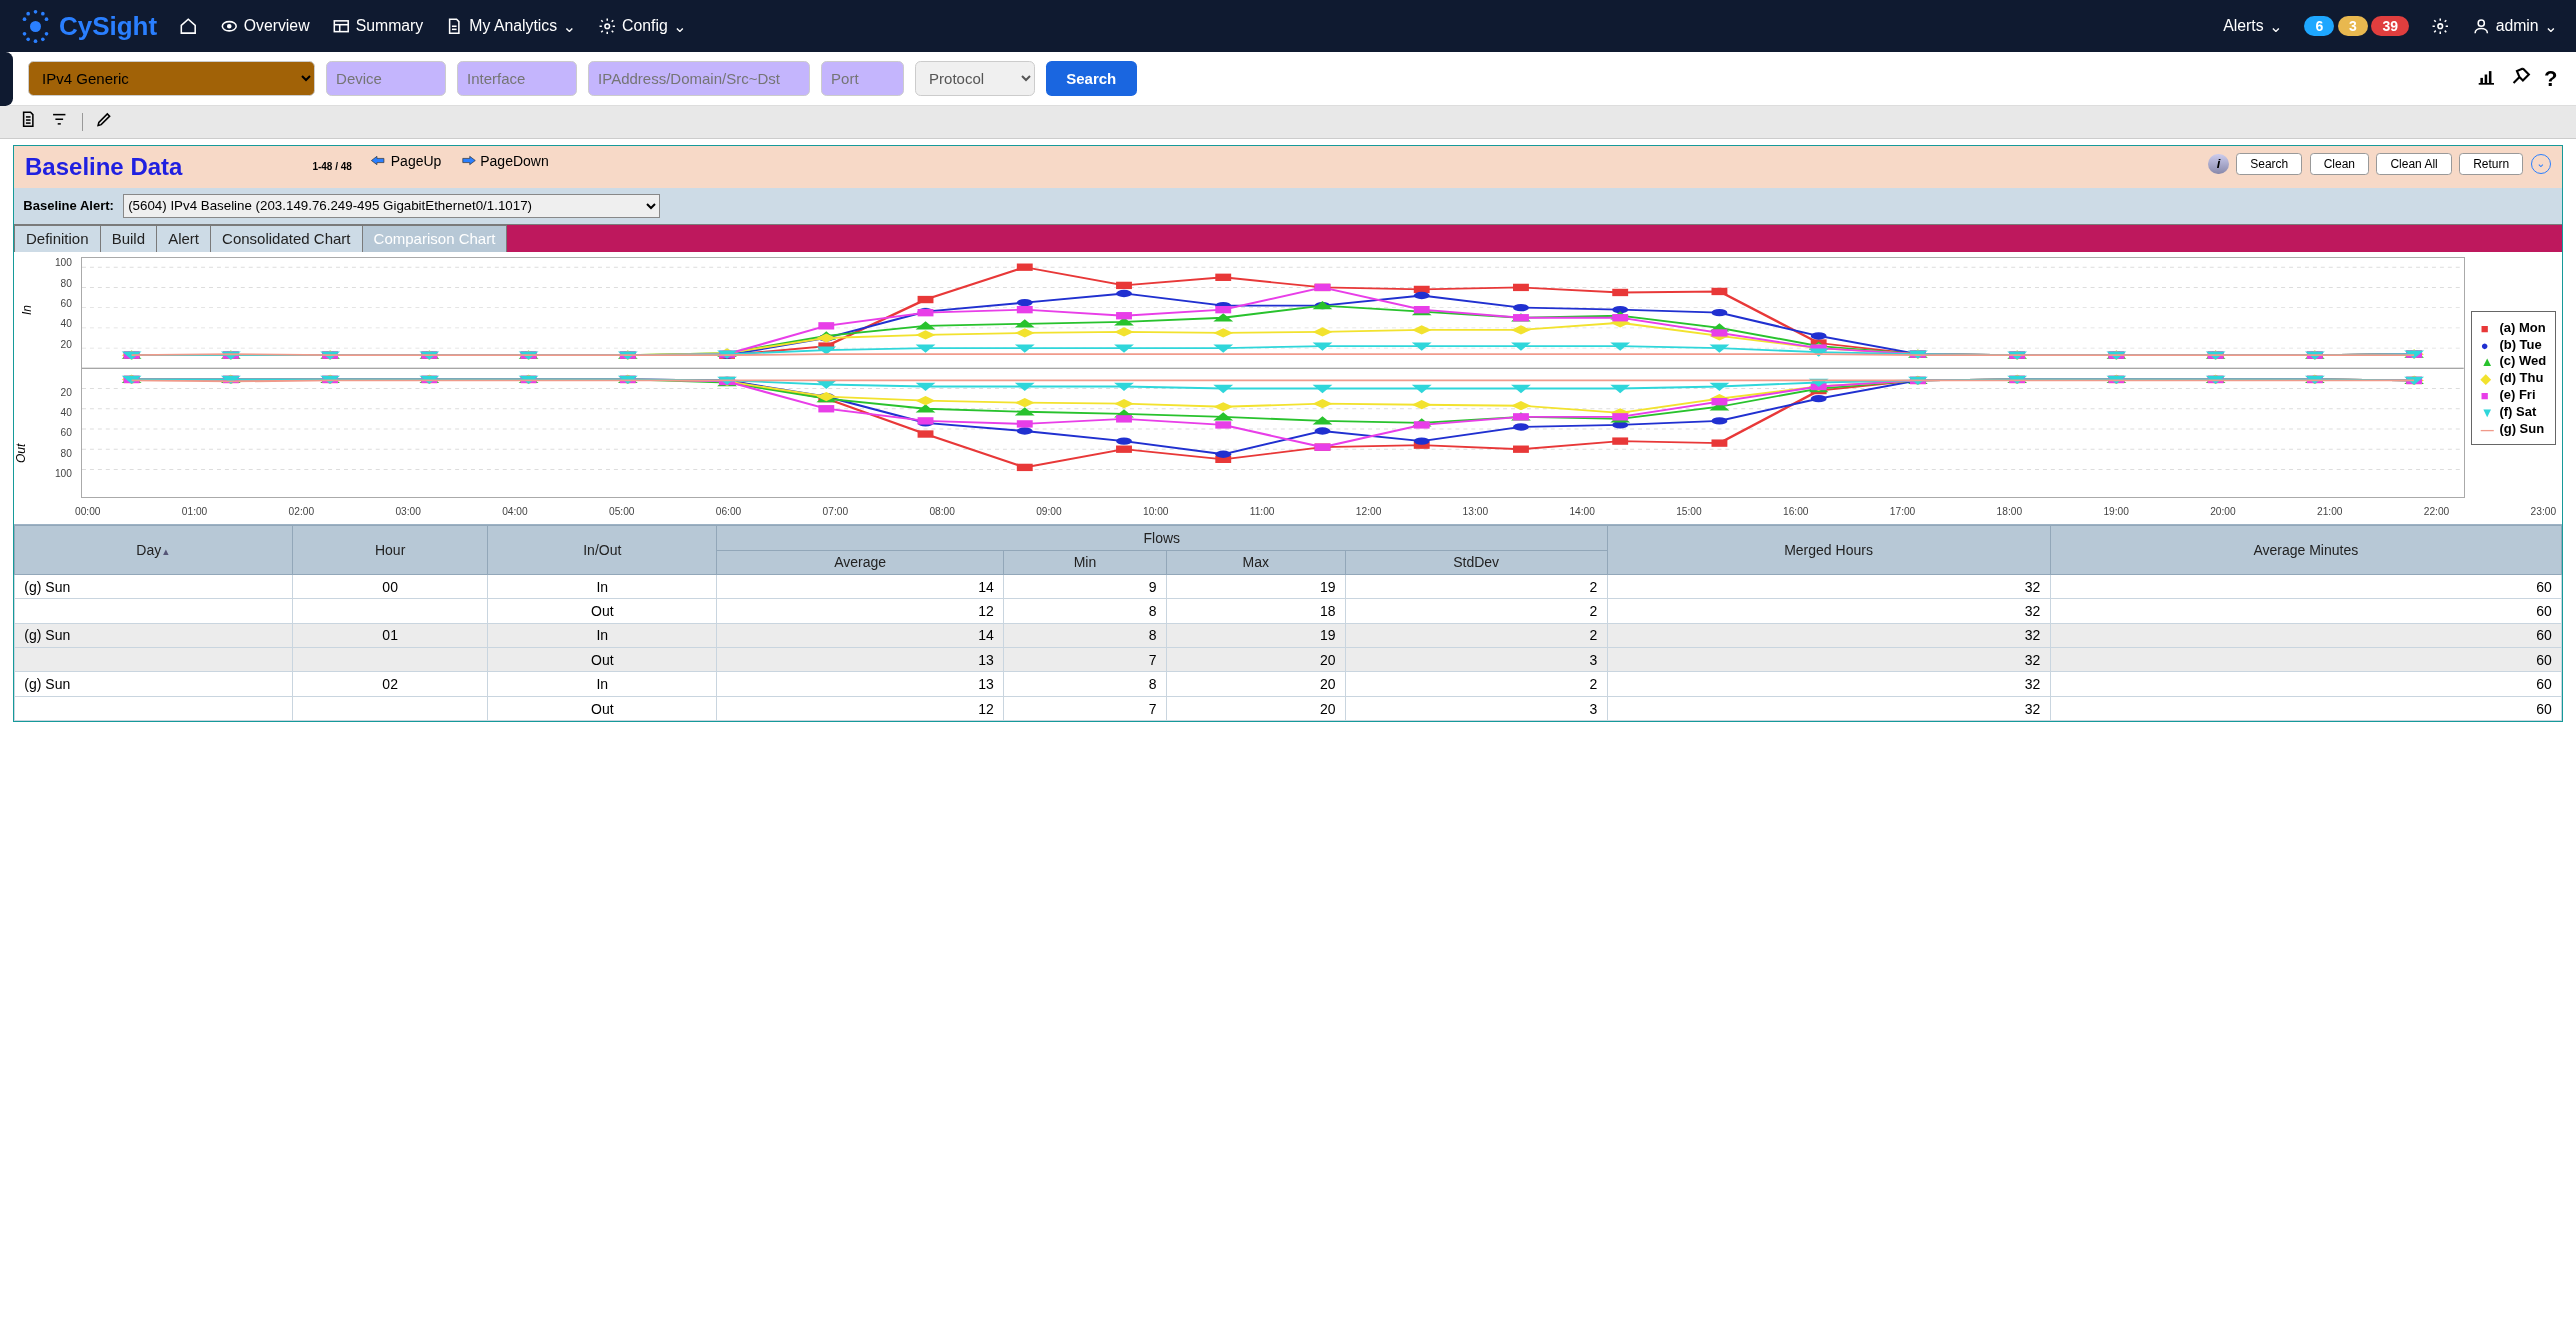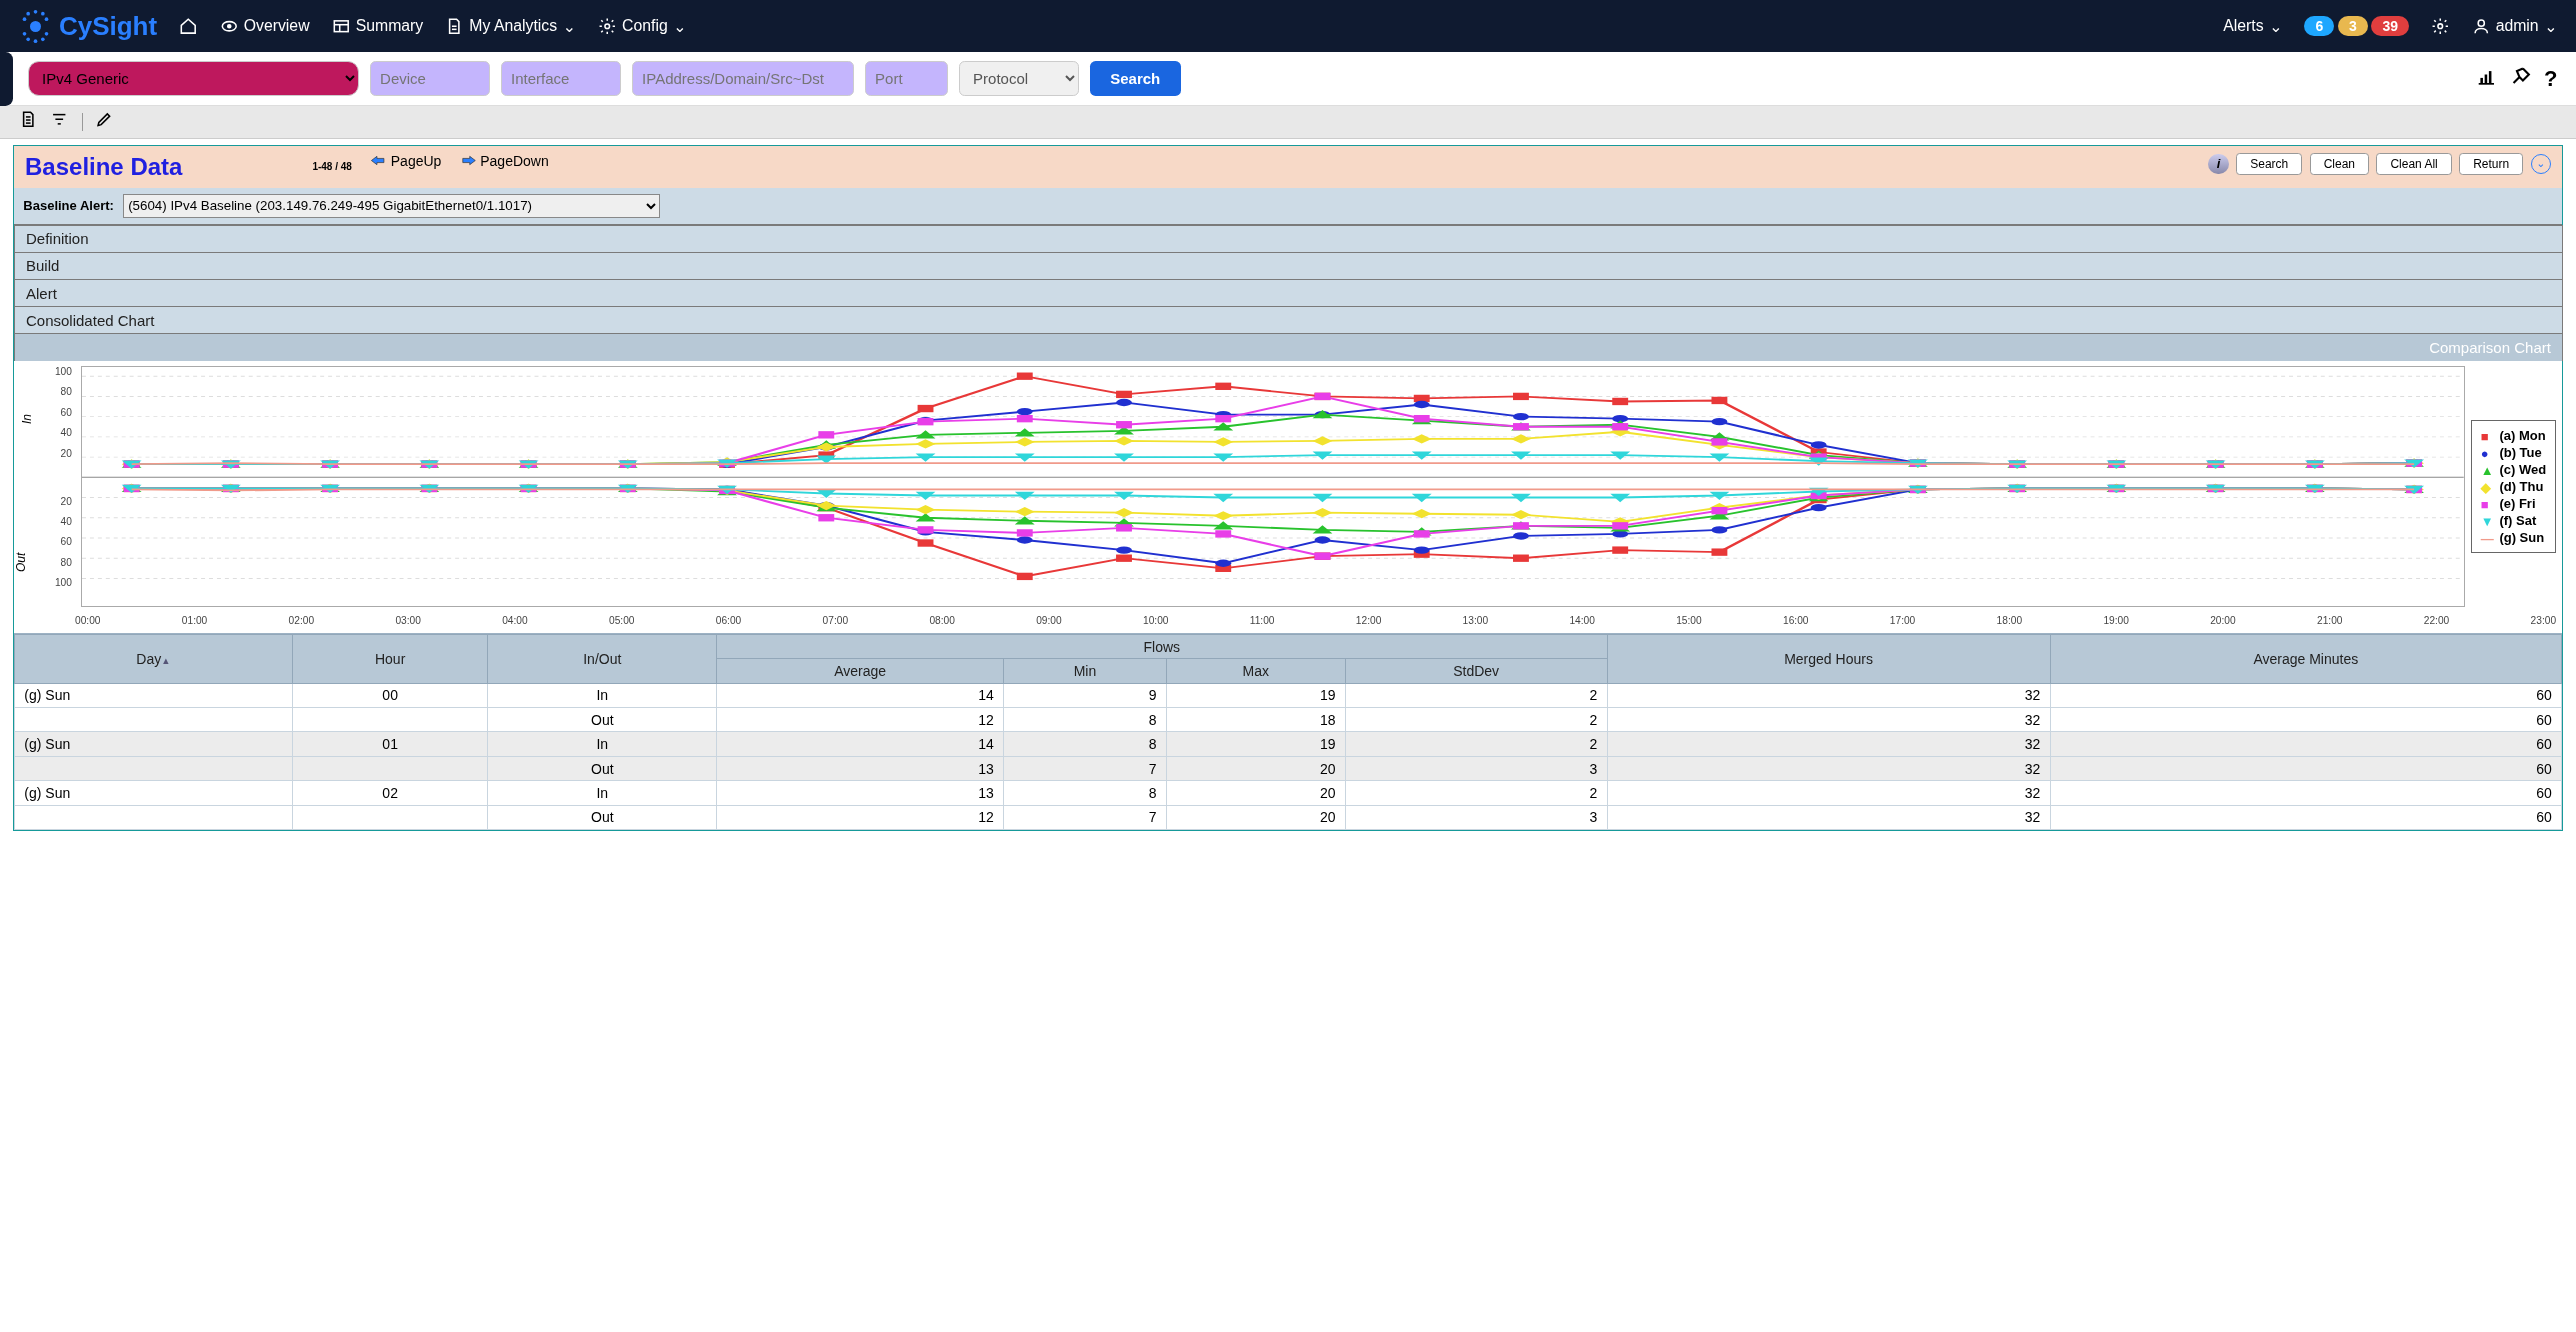--- a/index.html
+++ b/index.html
@@ -20,21 +20,21 @@
   
   .searchbar { background: #fff; height: 54px; display: flex; align-items: center; gap: 11px; padding: 0 18.5px; border-bottom: 0.9px solid #ddd; margin-left: 9.3px; border-top-left-radius: 9.3px;}
   .left-tab { width: 13px; height: 54px; background:#0f1a30; border-top-right-radius:7.4px; border-bottom-right-radius:7.4px; position:absolute; left:0; top:52px;}
   .searchbar select, .searchbar input { height: 35px; border: 0.9px solid #ccc; border-radius: 5.6px; padding: 0 9.3px; font-size: 15px; color:#555; }
   .searchbar input { background:#c4b5fd; }
   .searchbar .device { width: 120px; }
   .searchbar .interface { width: 120px; }
   .searchbar .ipaddr { width: 222px; }
   .searchbar .port { width: 83px; }
   .searchbar .protocol { width: 120px; }
-  .searchbar .mainselect { width: 331px; background:#be185d; color:#000;border-radius:11px;}
+  .searchbar .mainselect { width: 287px; background:#a16207; color:#000;}
   .btn-search { background: #1a66e0; color: #fff; border: none; border-radius: 5.6px; height: 35px; padding: 0 20.4px; font-size: 15px; font-weight:bold; cursor:pointer; }
   .right-icons { margin-left:auto; display:flex; gap:13px; font-size:20.4px;}
   .right-icons span { cursor:pointer; }
 
   
   .smalltoolbar { background: #e8e8e8; height: 33px; display:flex; align-items:center; gap:13px; padding:0 18.5px; border-bottom:0.9px solid #ccc;}
   .smalltoolbar span { font-size:16.7px; cursor:pointer; }
   .divider-v { width:0.9px; height:18.5px; background:#999; }
 
   
@@ -47,21 +47,21 @@
   .info-icon { width:20.4px; height:20.4px; border-radius:50%; background:linear-gradient(#cce,#88a); display:flex; align-items:center; justify-content:center; font-style:italic; font-weight:bold; font-size:13px;}
   .btn-sm { background:#fff; border:0.9px solid #999; border-radius:3.7px; padding:2.8px 13px; font-size:12px; cursor:pointer;}
   .expand-circle { width:20.4px; height:20.4px; border:1.9px solid #2a7fff; border-radius:50%; display:flex; align-items:center; justify-content:center; font-size:11px; color:#2a7fff; cursor:pointer;}
 
   
   .alertrow { background: #cddbe6; padding: 5.6px 9.3px; display:flex; align-items:center; gap:9.3px; }
   .alertrow label { font-weight:bold; }
   .alertrow select { width: 537px; height:24px; border:0.9px solid #888; }
 
   
-  .tabs { background:#be185d; display:flex; border-top:0.9px solid #7a7a7a;flex-direction:column; }
+  .tabs { background:#be185d; display:flex; border-top:0.9px solid #7a7a7a; }
   .tab { border:0.9px solid #7a7a7a; border-bottom:none; padding:4.6px 11px; background:#cddbe6; cursor:pointer; margin-right:-0.9px; font-size:15px; color:#222;}
   .tab.active { background:#b7c8d6; color:#fff;text-align:right; }
 
   
   .chartrow { background:#b7c8d6; padding:5.6px 9.3px; display:flex; align-items:center; gap:11px; }
   .chartrow label { font-weight:bold; }
   .chartrow select { height:22px; }
   .flows-avg-lbl { font-weight:bold; }
 
   

